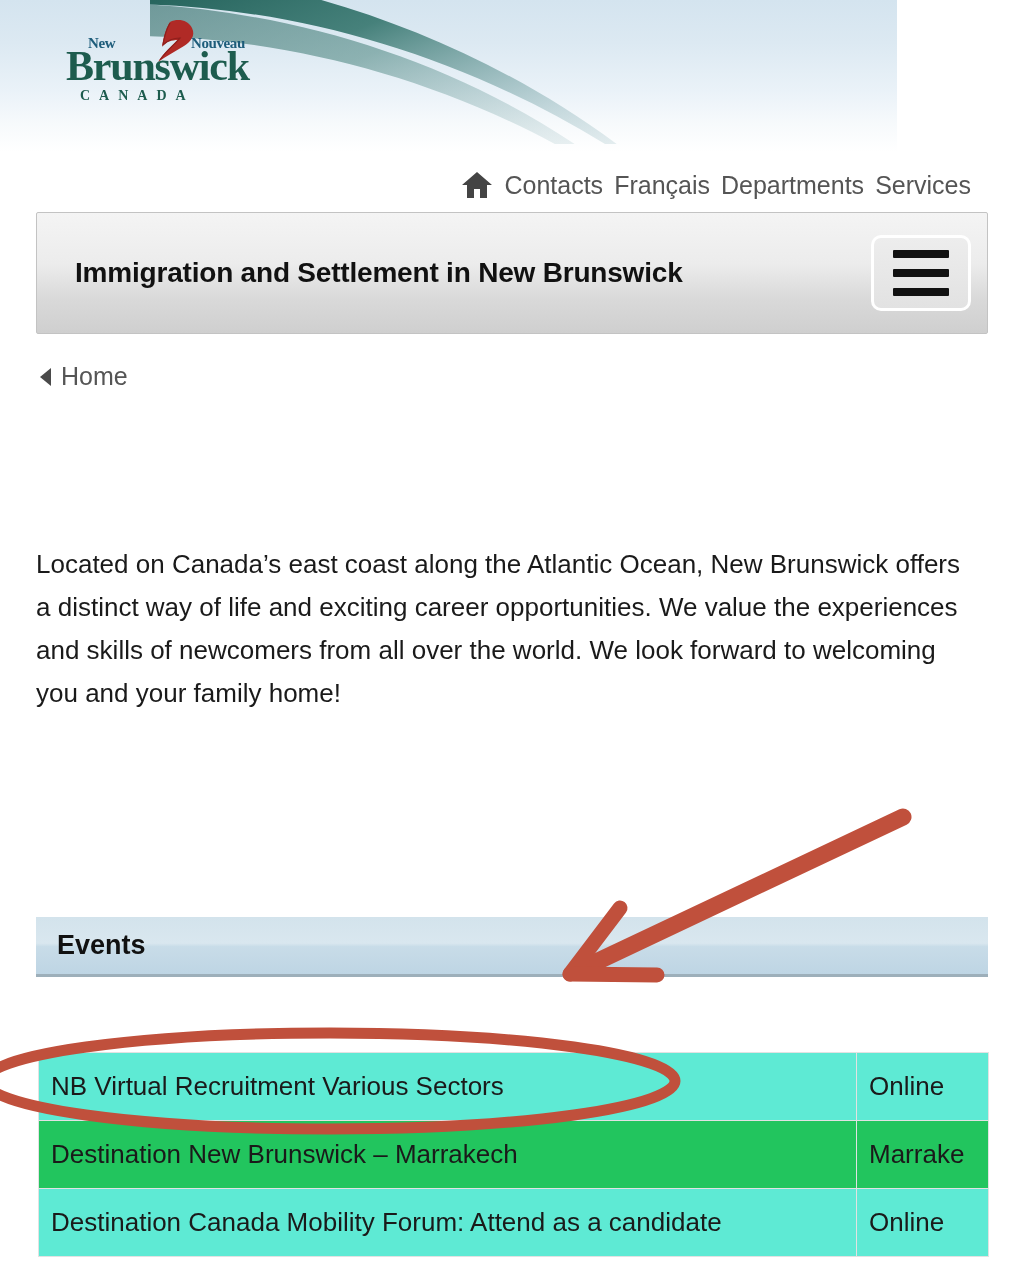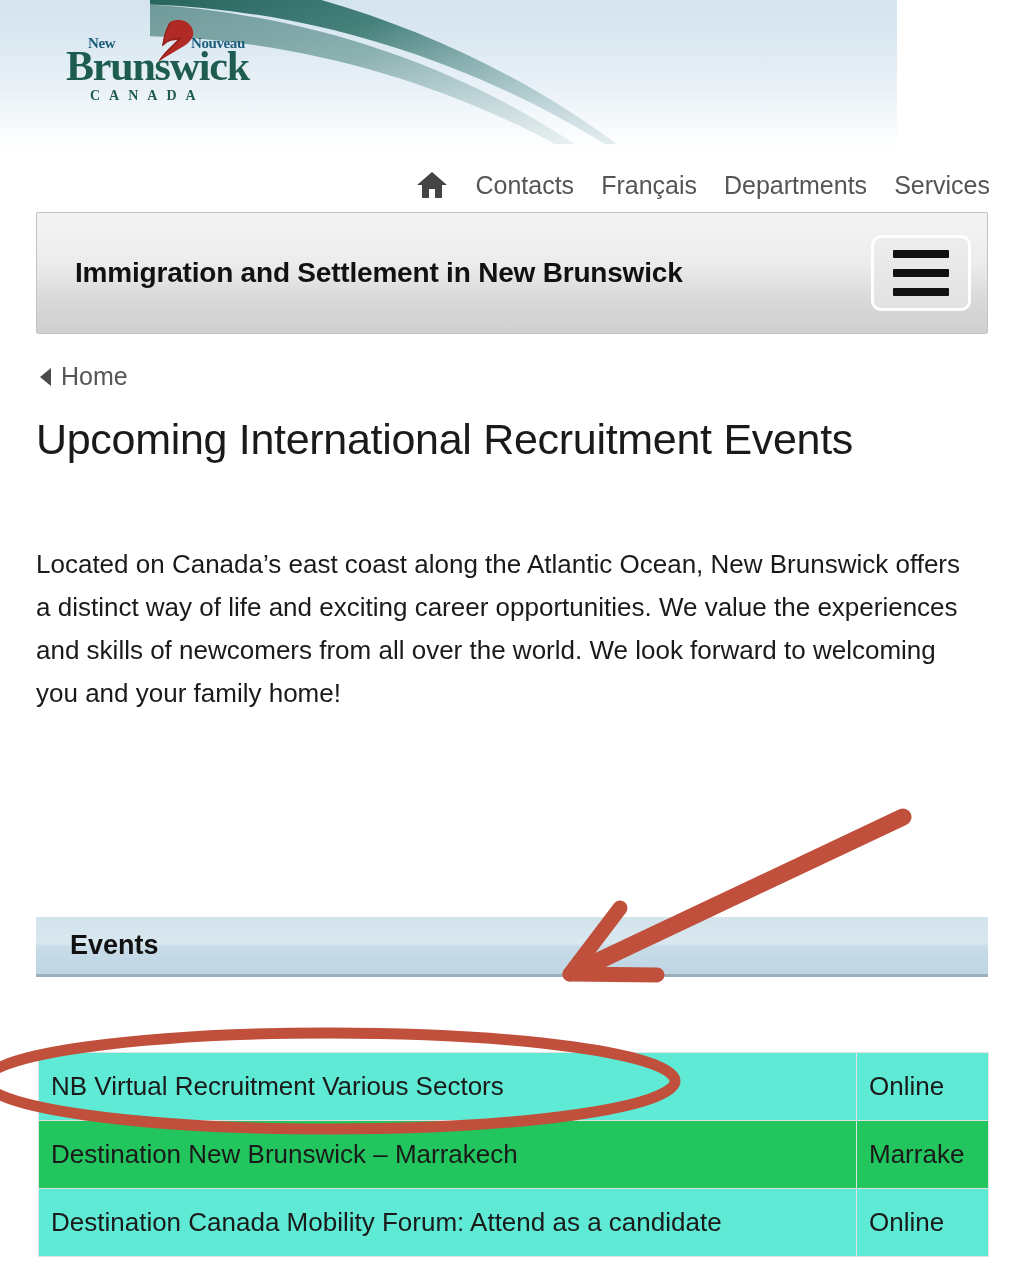--- a/index.html
+++ b/index.html
@@ -59,42 +59,42 @@
     top: 27px;
     font-family: "Liberation Serif", serif;
     font-weight: bold;
     font-size: 42px;
     color: #1d5c4e;
     letter-spacing: -1.2px;
     line-height: 1;
   }
   .logo-canada {
     position: absolute;
-    left: 28px;
+    left: 18px;
     top: 70px;
     font-family: "Liberation Serif", serif;
     font-weight: bold;
     font-size: 14px;
     color: #1d5c4e;
     letter-spacing: 9px;
   }
   .logo-bird { position: absolute; left: 78px; top: 0px; }
 
   
   .topnav {
     position: absolute;
     top: 162px;
     left: 0;
     width: 1018px;
     height: 46px;
     display: flex;
     justify-content: flex-end;
     align-items: center;
-    padding-right: 28px;
-    gap: 27px;
+    padding-right: 47px;
+    gap: 11px;
   }
   .topnav a {
     font-size: 25px;
     color: #555555;
     text-decoration: none;
     line-height: 1;
     white-space: nowrap;
   }
   .home-icon { display: flex; align-items: center; }
 
@@ -191,21 +191,21 @@
   .events-banner {
     position: absolute;
     left: 36px;
     top: 917px;
     width: 952px;
     height: 60px;
     background: linear-gradient(to bottom, #d3e3ec 0%, #d9e7ef 46%, #c8dce8 52%, #bed5e4 100%);
     border-bottom: 3px solid #9dafba;
     display: flex;
     align-items: center;
-    padding-left: 34px;
+    padding-left: 21px;
   }
   .events-banner h2 { font-size: 27px; font-weight: bold; color: #111111; }
 
   
   .events-table {
     position: absolute;
     left: 38px;
     top: 1052px;
     width: 950px;
     border-collapse: collapse;
@@ -278,21 +278,20 @@
       <span></span>
       <span></span>
     </div>
   </div>
 
   <div class="breadcrumb">
     <span class="bc-arrow"></span>
     <a href="#">Home</a>
   </div>
 
-  <h1 class="page-title">Upcoming International Recruitment Events</h1>
 
   <div class="content">
     <p class="body-par">Located on Canada’s east coast along the Atlantic Ocean, New Brunswick offers a distinct way of life and exciting career opportunities. We value the experiences and skills of newcomers from all over the world. We look forward to welcoming you and your family home!</p>
   </div>
 
   <div class="events-banner">
     <h2>Events</h2>
   </div>
 
   <table class="events-table">

